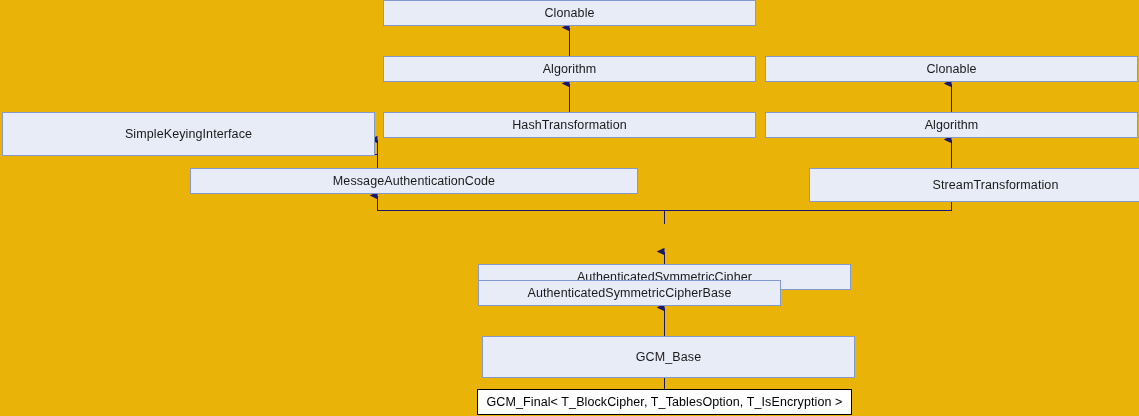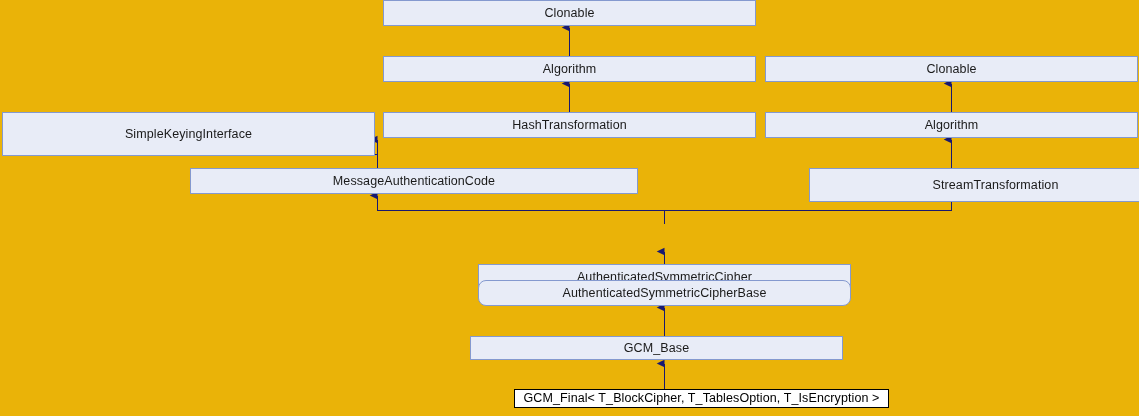--- a/index.html
+++ b/index.html
@@ -109,24 +109,24 @@
       </div>
       <div class="node" style="left: 190px; top: 168px; width: 448px; height: 26px;">
         <span class="node-label">MessageAuthenticationCode</span>
       </div>
       <div class="node" style="left: 765px; top: 168px; width: 373px; height: 34px; margin-left: 44px;">
         <span class="node-label">StreamTransformation</span>
       </div>
       <div class="node" style="left: 478px; top: 224px; width: 373px; height: 26px; margin-top: 40px;">
         <span class="node-label">AuthenticatedSymmetricCipher</span>
       </div>
-      <div class="node" style="left: 478px; top: 280px; width: 373px; height: 26px; border-radius: 8px;">
+      <div class="node" style="left: 478px; top: 280px; width: 303px; height: 26px;">
         <span class="node-label">AuthenticatedSymmetricCipherBase</span>
       </div>
-      <div class="node" style="left: 470px; top: 336px; width: 373px; height: 24px;">
+      <div class="node" style="left: 482px; top: 336px; width: 373px; height: 42px;">
         <span class="node-label">GCM_Base</span>
       </div>
-      <div class="node current" style="left: 477px; top: 389px; width: 375px; height: 19px; margin-left: 37px;">
+      <div class="node current" style="left: 477px; top: 389px; width: 375px; height: 26px;">
         <span class="node-label">GCM_Final&lt; T_BlockCipher, T_TablesOption, T_IsEncryption &gt;</span>
       </div>
     </div>
 
 </div>
 
 </body></html>

